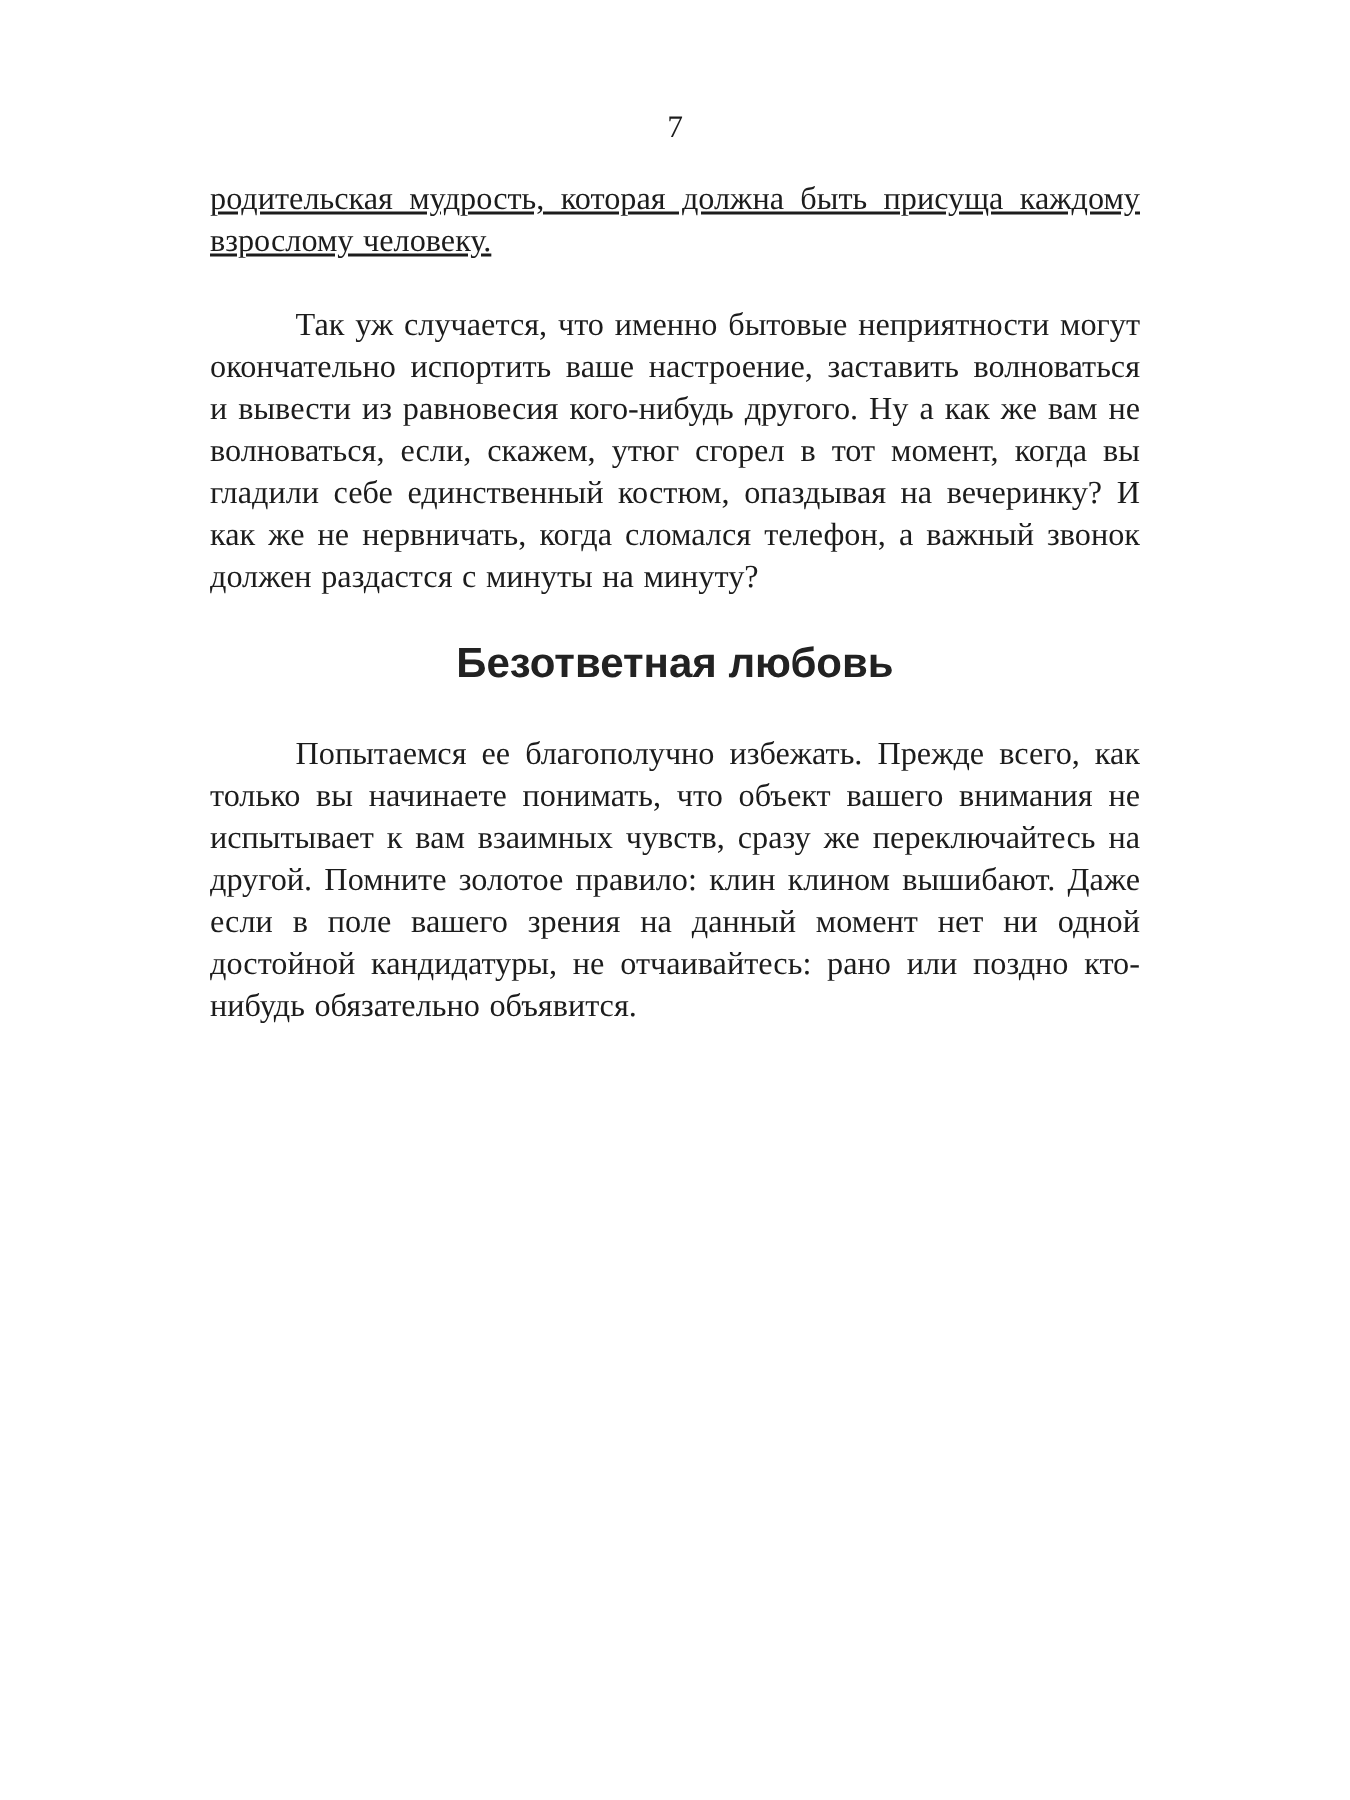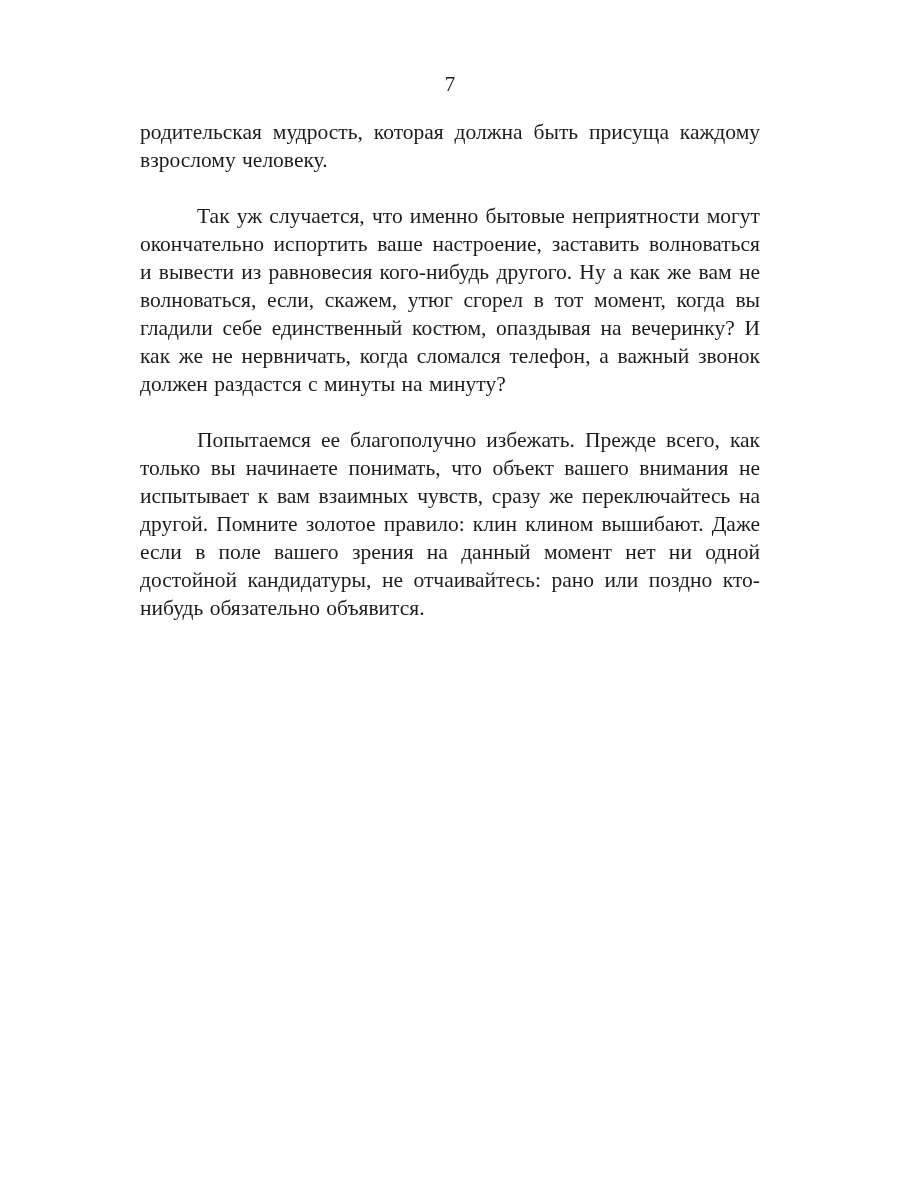--- a/index.html
+++ b/index.html
@@ -32,20 +32,21 @@
     font-size: 21.5px;
     line-height: 28px;
     text-align: justify;
     text-indent: 57px;
     margin: 28px 0 0 0;
     word-spacing: 1px;
   }
   .para.no-indent {
     text-indent: 0;
     margin-top: 0;
+    text-decoration: underline;
   }
   .section-heading {
     font-family: "Liberation Sans", "DejaVu Sans", sans-serif;
     font-weight: bold;
     font-size: 28px;
     line-height: 36px;
     text-align: center;
     text-indent: 0;
     margin: 26px 0 24px 0;
     color: #222222;
@@ -56,17 +57,18 @@
 
 <div class="page">
   <div class="page-number">7</div>
 
   <div class="text-block">
     <p class="para no-indent">родительская мудрость, которая должна быть присуща каждому взрослому человеку.</p>
 
     <p class="para">Так уж случается, что именно бытовые неприятности могут окончательно испортить ваше настроение, заставить волноваться и вывести из равновесия кого-нибудь другого. Ну а как же вам не волноваться, если, скажем, утюг сгорел в тот момент, когда вы гладили себе единственный костюм, опаздывая на вечеринку? И как же не нервничать, когда сломался телефон, а важный звонок должен раздастся с минуты на минуту?</p>
 
 
+    <h2 class="section-heading">Безответная любовь</h2>
 
 
     <p class="para">Попытаемся ее благополучно избежать. Прежде всего, как только вы начинаете понимать, что объект вашего внимания не испытывает к вам взаимных чувств, сразу же переключайтесь на другой. Помните золотое правило: клин клином вышибают. Даже если в поле вашего зрения на данный момент нет ни одной достойной кандидатуры, не отчаивайтесь: рано или поздно кто-нибудь обязательно объявится.</p>
   </div>
 </div>
 
 </body></html>

